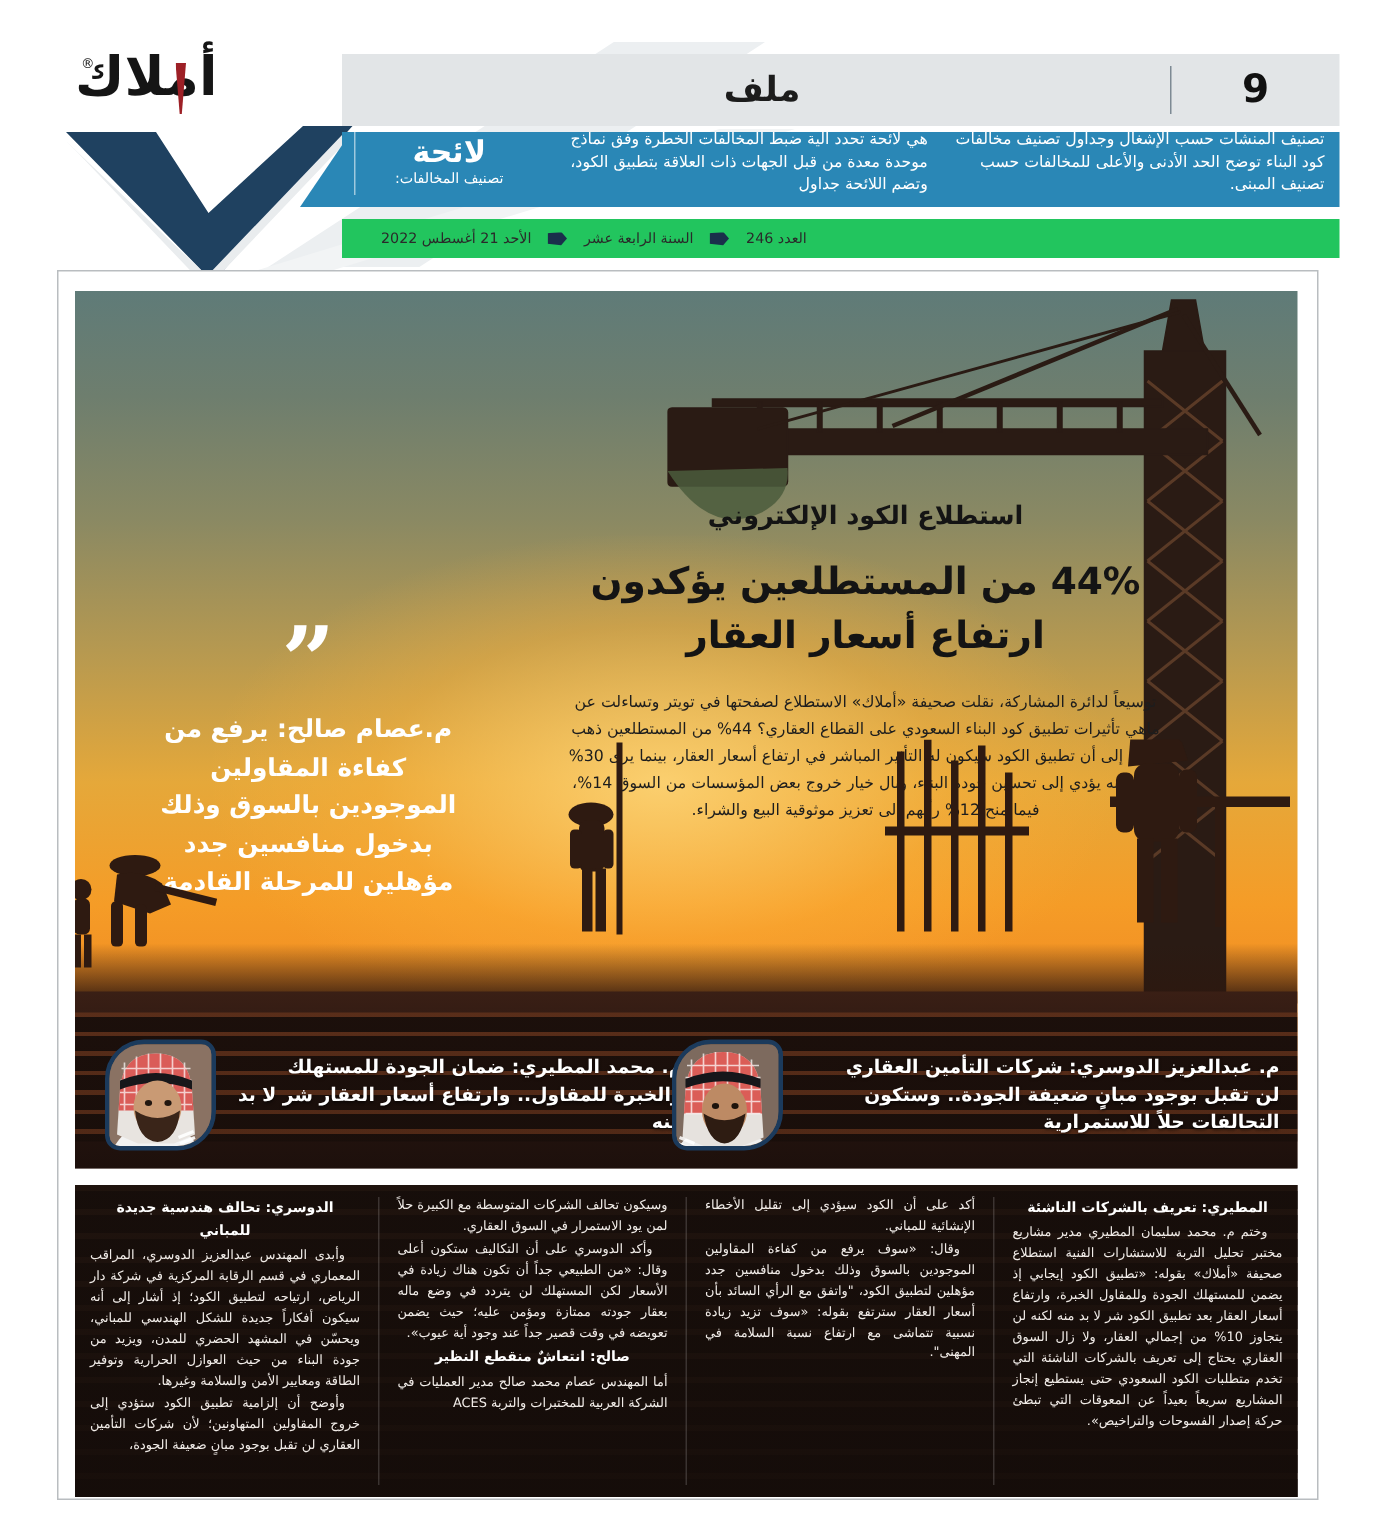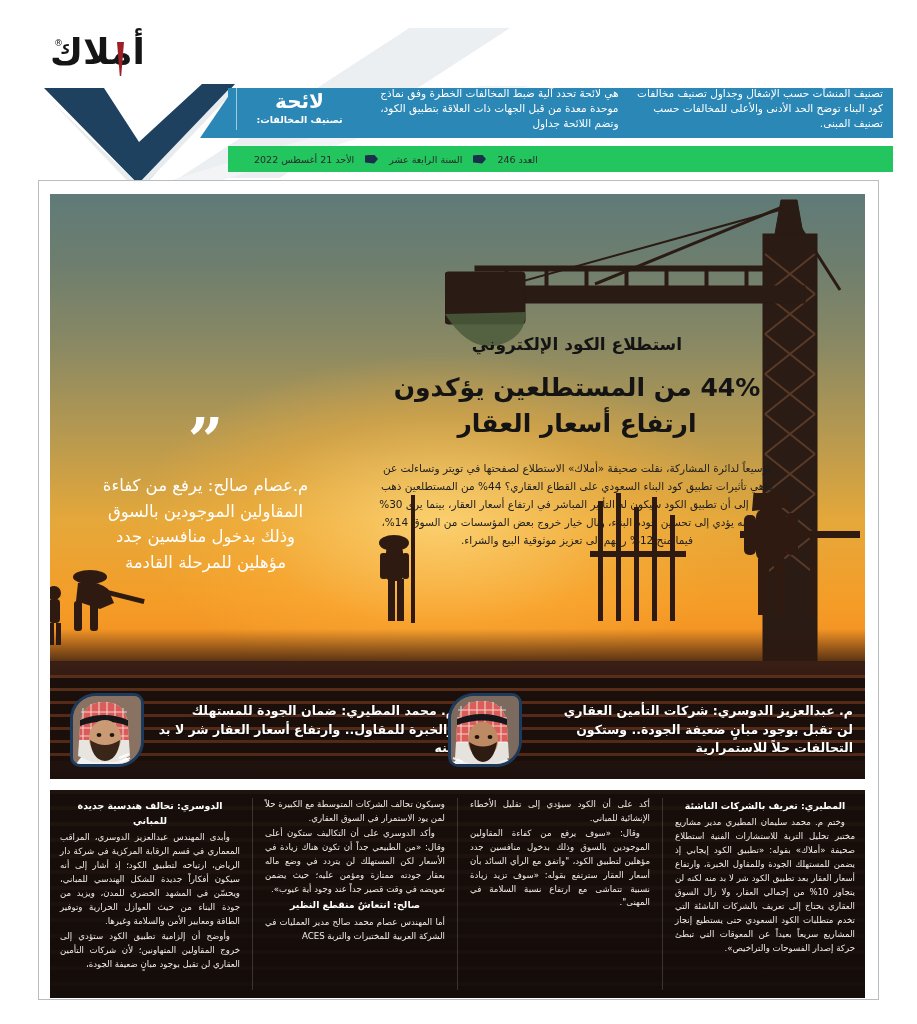--- a/index.html
+++ b/index.html
@@ -78,21 +78,21 @@
     display:flex; flex-direction:row-reverse; align-items:center;
     height:41px; padding:0 10px 0 8px; gap:10px;
   }
   .mh-blue-title{
     min-width:118px; text-align:center; padding-left:8px;
     border-left:1px solid rgba(255,255,255,.55);
     display:flex; flex-direction:column; justify-content:center; align-items:center;
     height:42px;
   }
   .mh-blue-title .t1{ font-size:20px; font-weight:bold; line-height:1.05; }
-  .mh-blue-title .t2{ font-size:9.5px; line-height:1.2; margin-top:2px;font-weight:bold; }
+  .mh-blue-title .t2{ font-size:9.5px; line-height:1.2; margin-top:2px; }
   .mh-blue-col{
     font-size:10.5px; line-height:1.45; text-align:right; flex:1;
   }
   .mh-blue-col.c2{ text-align:right; }
 
   
   .mh-datebar{
     position:absolute; left:228px; top:146px; width:665px; height:26px;
     background:#22c55e;
     display:flex; flex-direction:row-reverse; align-items:center;
@@ -164,21 +164,21 @@
   
   .quote-block{
     position:absolute; left:48px; top:228px; width:215px;
     direction:rtl; text-align:center; color:#ffffff;
   }
   .quote-mark{
     font-size:62px; font-weight:bold; line-height:.6; color:#fff;
     font-family:"DejaVu Serif","Liberation Serif",serif;
     margin-bottom:14px;
   }
-  .quote-text{ font-size:16.5px; font-weight:normal; line-height:1.55; }
+  .quote-text{ font-size:16.5px; font-weight:bold; line-height:1.55; }
 
   
   .cap{
     position:absolute; bottom:12px; direction:rtl; color:#fff;
     display:flex; flex-direction:row-reverse; align-items:center; gap:10px;
   }
   .cap.left{ left:20px; width:385px; }
   .cap.right{ right:12px; width:405px;gap:28px; }
   .cap-portrait{
     width:74px; height:74px; flex:0 0 74px;
@@ -215,20 +215,25 @@
 </head>
 <body>
 
 <div class="page">
 
   <div class="masthead">
 
     <div class="mh-diag1"></div>
     <div class="mh-diag2"></div>
 
+    <div class="mh-grayband">
+      <div class="mh-section">ملف</div>
+      <div class="mh-pagenum-sep"></div>
+      <div class="mh-pagenum">9</div>
+    </div>
 
     <div class="logo">
       <div class="logo-word">أملاك</div>
       <div class="logo-tm">®</div>
       <div class="logo-redmark"></div>
       <div class="logo-check">
         <svg width="195" height="112" viewBox="0 0 195 112">
           <path d="M2 8 L62 8 L97 62 L160 4 L193 4 L100 108 Z" fill="#1f4160"></path>
           <path d="M2 14 L10 22 L96 112 L193 10 L186 10 L96 104 Z" fill="#e9ecee"></path>
         </svg>

